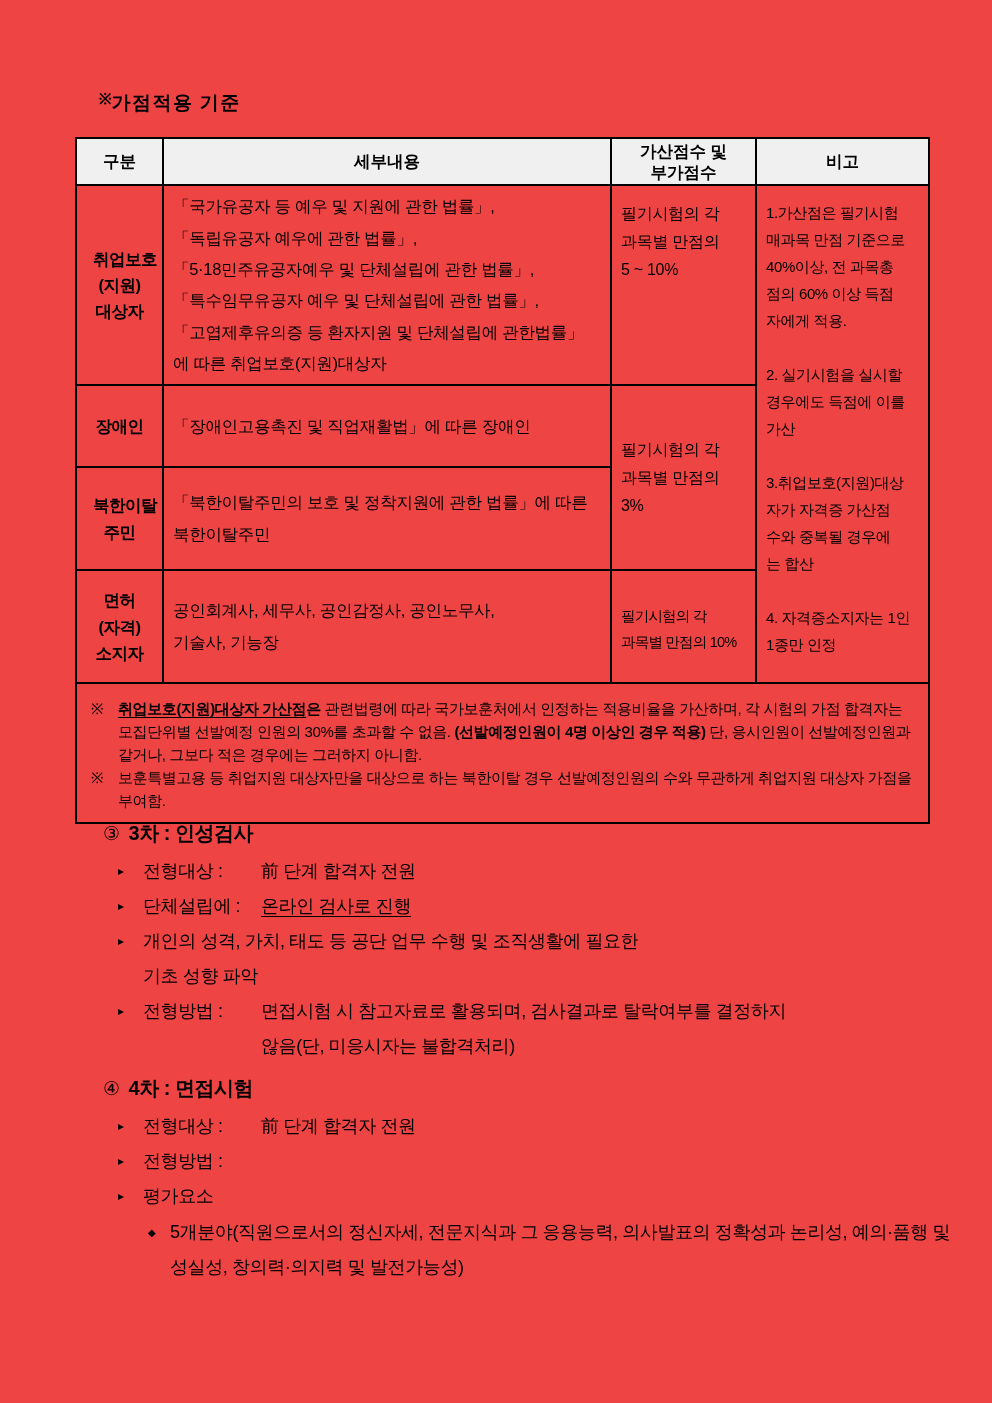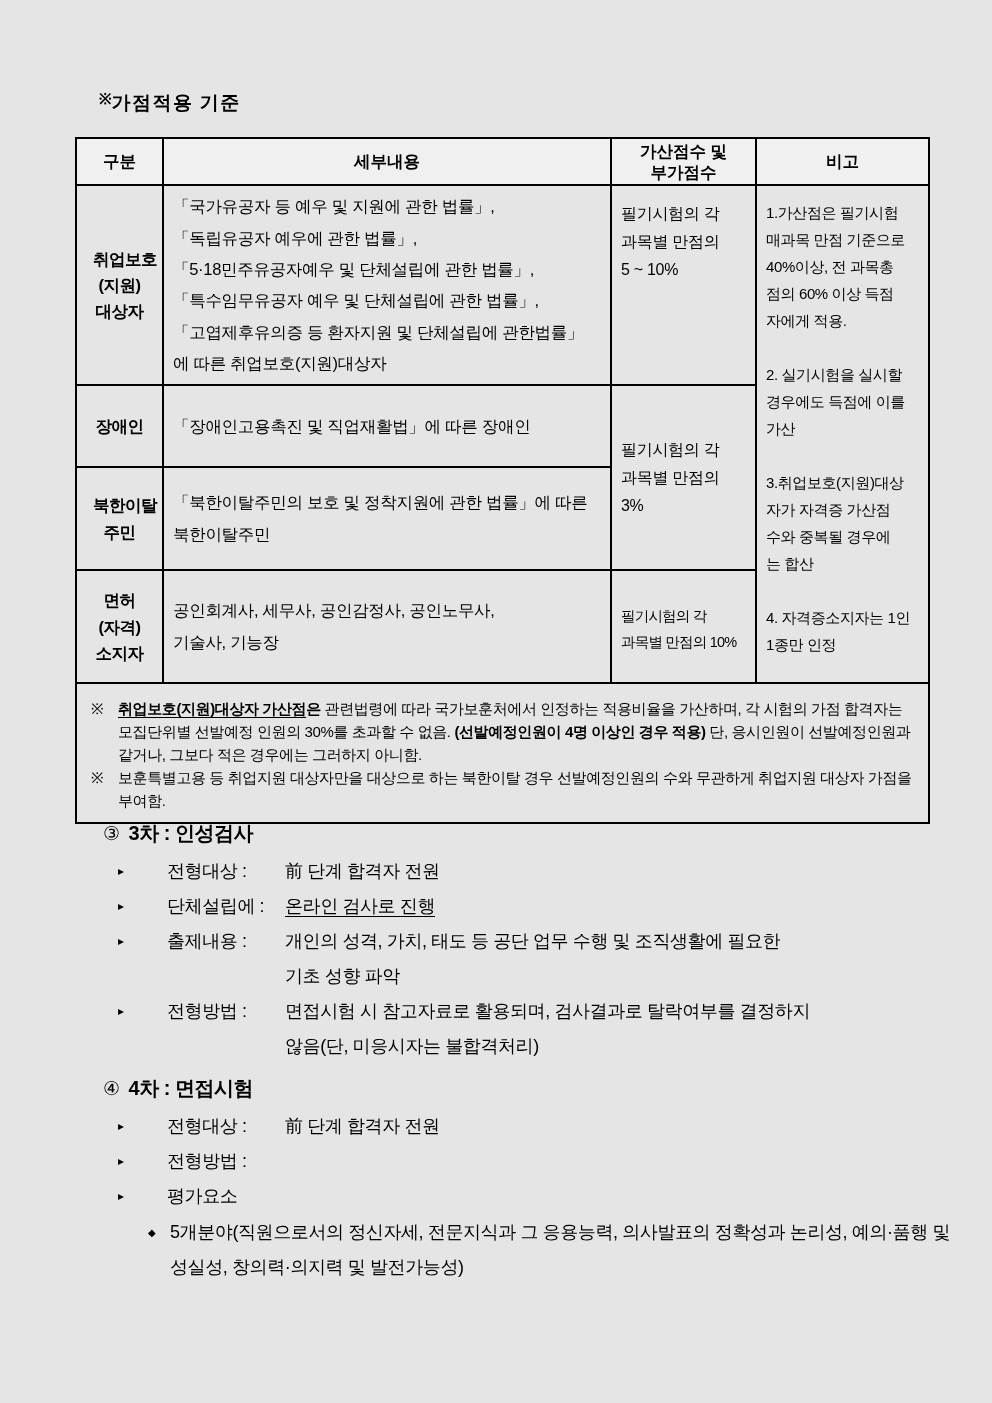--- a/index.html
+++ b/index.html
@@ -1,21 +1,21 @@
 <!DOCTYPE html>
 <html><head>
 <meta charset="utf-8">
 <style>
   * { box-sizing: border-box; }
   html, body { margin: 0; padding: 0; background: #ffffff; }
   .page {
     position: relative;
     width: 992px;
     height: 1403px;
-    background: #e5e5e5;
+    background: #ef4444;
     color: #000;
     font-family: "Liberation Sans", sans-serif;
     overflow: hidden;
   }
   .doc-title {
     position: absolute;
     left: 99px;
     top: 88px;
     font-family: "Liberation Serif", serif;
     font-size: 19px;
@@ -106,21 +106,21 @@
     align-items: baseline;
     gap: 9px;
     font-size: 20px;
     font-weight: bold;
     margin-bottom: 7px;
     letter-spacing: -0.5px;
   }
   .sec-num { font-size: 19px; font-weight: normal; }
   .bullet { display: flex; padding-left: 15px; font-size: 18px; line-height: 35px; letter-spacing: -0.4px; }
   .b-marker { width: 25px; flex: 0 0 25px; font-size: 12px; line-height: 35px; }
-  .b-label  { width: 118px; flex: 0 0 118px; white-space: nowrap; margin-left: 24px; }
+  .b-label  { width: 118px; flex: 0 0 118px; white-space: nowrap; }
   .b-content { flex: 1; white-space: pre-line; word-break: keep-all; }
   .b-content.underline { text-decoration: underline; text-underline-offset: 4px; }
   .sub-bullet { display: flex; padding-left: 45px; font-size: 18px; line-height: 35px; letter-spacing: -0.4px; margin-top: 1px; }
   .sb-marker { width: 22px; flex: 0 0 22px; font-size: 10px; line-height: 35px; }
   .sb-content { flex: 1; word-break: keep-all; }
 </style>
 </head>
 <body>
 
 <div class="page">
@@ -221,21 +221,20 @@
       <span class="b-label">전형대상 :</span>
       <span class="b-content">前 단계 합격자 전원</span>
     </div>
     <div class="bullet">
       <span class="b-marker">▸</span>
       <span class="b-label">단체설립에 :</span>
       <span class="b-content underline">온라인 검사로 진행</span>
     </div>
     <div class="bullet">
       <span class="b-marker">▸</span>
-      <span class="b-label">출제내용 :</span>
       <span class="b-content">개인의 성격, 가치, 태도 등 공단 업무 수행 및 조직생활에 필요한
 기초 성향 파악</span>
     </div>
     <div class="bullet">
       <span class="b-marker">▸</span>
       <span class="b-label">전형방법 :</span>
       <span class="b-content">면접시험 시 참고자료로 활용되며, 검사결과로 탈락여부를 결정하지
 않음(단, 미응시자는 불합격처리)</span>
     </div>
   </div>

